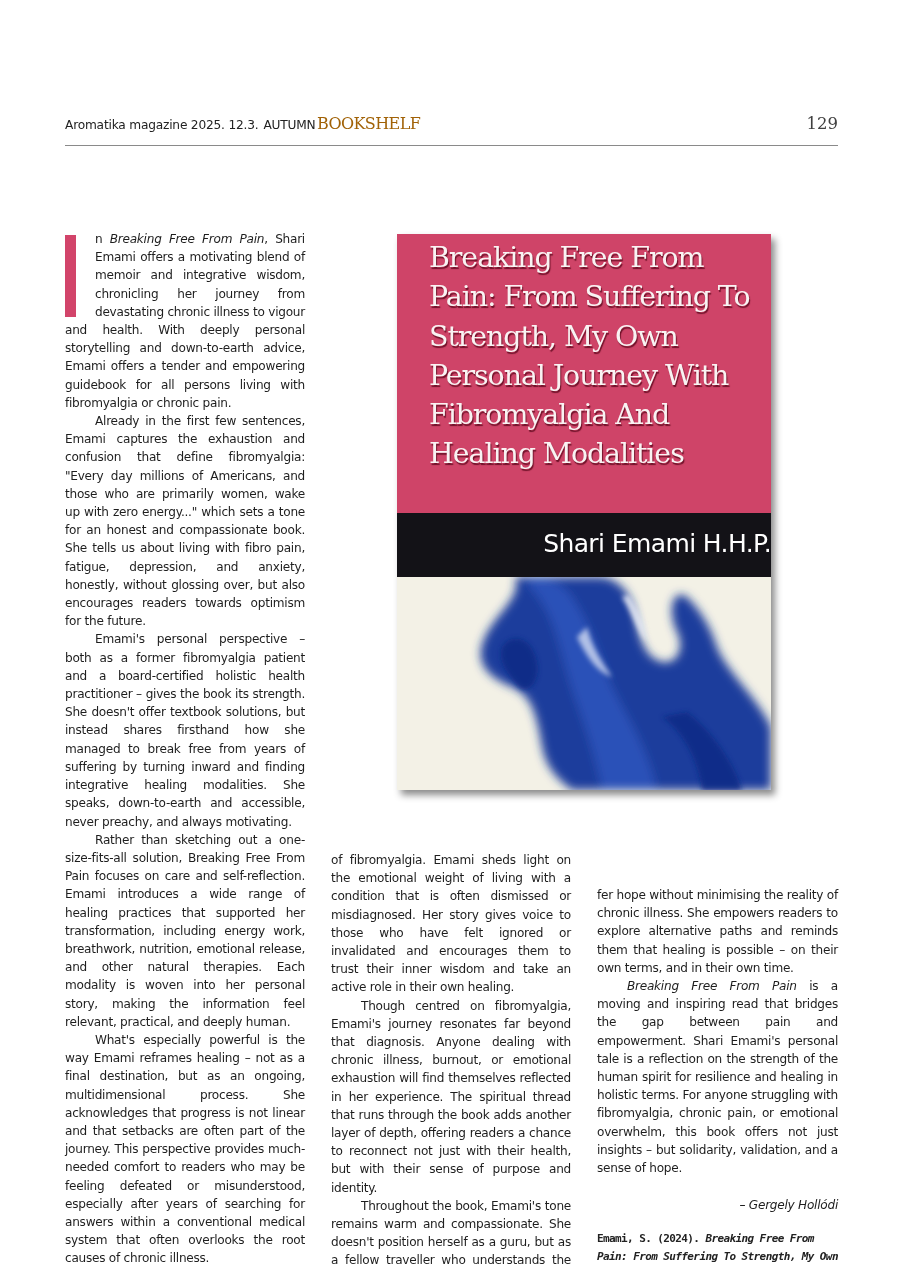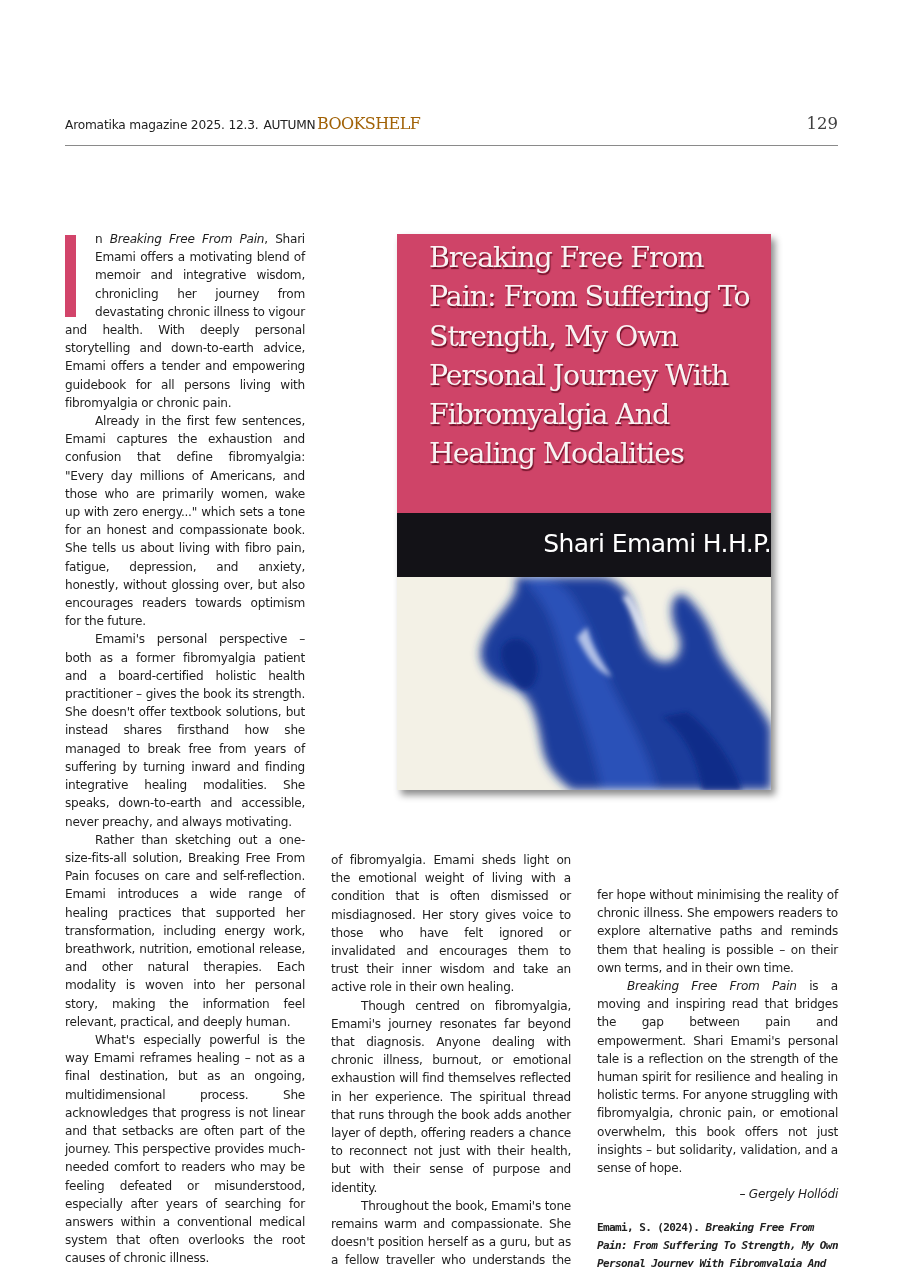--- a/index.html
+++ b/index.html
@@ -14,21 +14,21 @@
 
   .col { position:absolute; font-size:12.1px; line-height:18.2px; text-align:justify; hyphens:auto; color:#1e1e1e; letter-spacing:-0.25px; }
   .col p { margin:0; text-indent:30px; }
   .col p.first { text-indent:0; }
   .col1 { left:65px; top:230px; width:240px; }
   .col2 { left:331px; top:811px; width:240px; }
   .col3 { left:597px; top:846px; width:241px; }
   .col2 p.cont, .col3 p.cont { text-indent:0;margin-top:40px; }
   .dropcap { float:left; width:11px; height:82px; background:#d2446a; margin:5px 19px 0 0; }
   em { }
-  .signature { text-align:right; font-style:italic; margin-top:8px; }
+  .signature { text-align:right; font-style:italic; margin-top:19px; }
   .citation { margin-top:16px; font-family:"DejaVu Sans Mono", monospace; font-weight:bold; font-size:11px; line-height:18px; letter-spacing:-0.6px; text-align:left; color:#222; }
 
   .cover { position:absolute; left:397px; top:234px; width:374px; height:556px; box-shadow:4px 5px 7px rgba(0,0,0,0.45); overflow:hidden; background:#f3f1e6; }
   .cover .top { position:absolute; left:0; top:0; width:100%; height:279px; background:#cf4468; }
   .cover .title { position:absolute; left:32px; top:4px; right:8px; font-family:"DejaVu Serif", serif; font-size:28.5px; line-height:39.3px; color:#f9f3f3; letter-spacing:-1.1px; text-shadow:1px 2px 1px rgba(80,0,20,0.75); }
   .cover .band { position:absolute; left:0; top:279px; width:100%; height:64px; background:#131217; }
   .cover .author { position:absolute; left:0; right:0; top:295px; text-align:right; padding-left:22px; font-family:"DejaVu Sans", sans-serif; font-size:25px; color:#ffffff; letter-spacing:-0.6px;margin-left:36px; }
   .cover .art { position:absolute; left:0; top:343px; width:100%; height:213px; }
 </style>
 </head>

